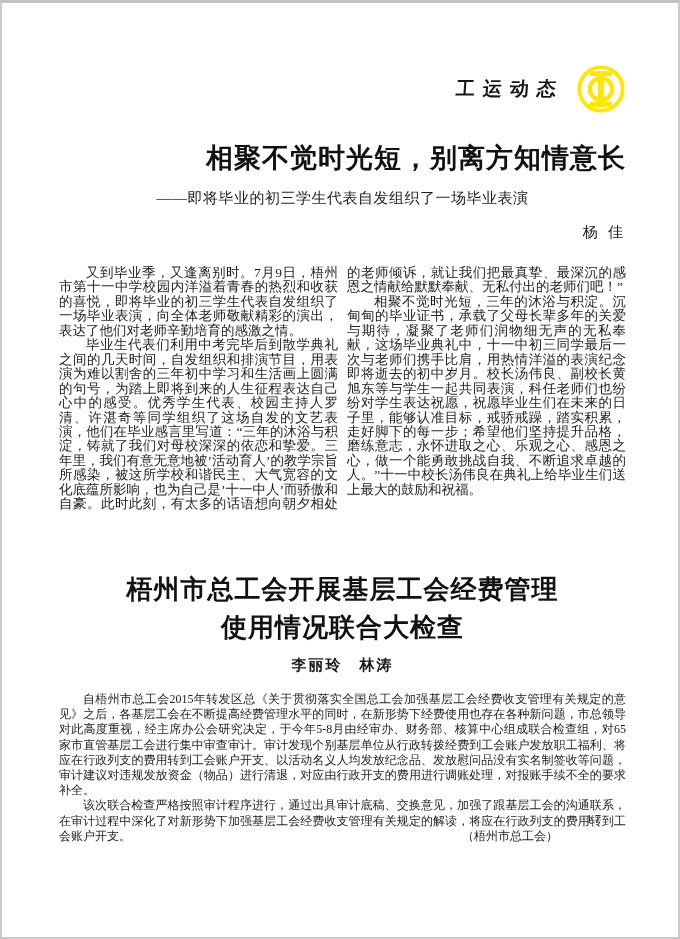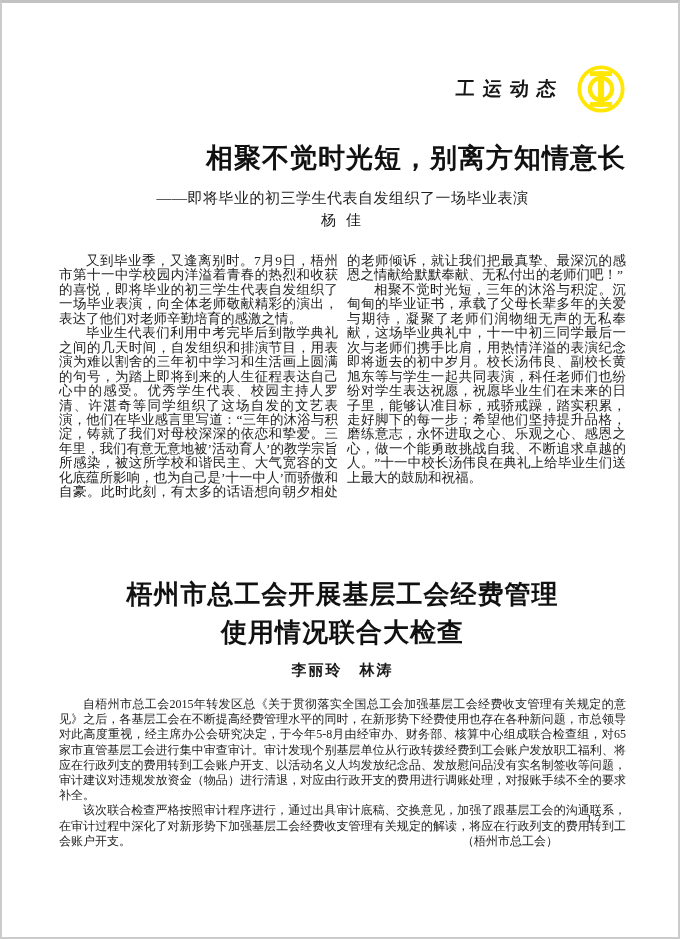--- a/index.html
+++ b/index.html
@@ -49,22 +49,22 @@
     letter-spacing: 1px;
   }
   .a1-subtitle {
     margin-top: 13px;
     text-align: center;
     font-size: 15px;
     color: #1c1c1c;
     letter-spacing: 0.5px;
   }
   .a1-author {
-    margin-top: 3px;
-    text-align: center;
+    margin-top: 15px;
+    text-align: right;
     font-family: "Liberation Sans", "DejaVu Sans", sans-serif;
     font-size: 15px;
     letter-spacing: 3px;
     color: #1a1a1a;
   }
   .a1-body {
     margin-top: 24px;
     height: 246px;
     column-count: 2;
     column-gap: 9px;
@@ -77,21 +77,21 @@
   .a1-body p { text-indent: 2em; }
   .attribution-a1 {
     text-align: right;
     padding-right: 28px;
     text-indent: 0 !important;
     margin-top: 37px;
   }
 
   
   .a2-title {
-    margin-top: 76px;
+    margin-top: 59px;
     text-align: center;
     font-size: 26px;
     line-height: 38px;
     font-weight: bold;
     color: #111111;
     letter-spacing: 1px;
   }
   .a2-authors {
     margin-top: 9px;
     text-align: center;

